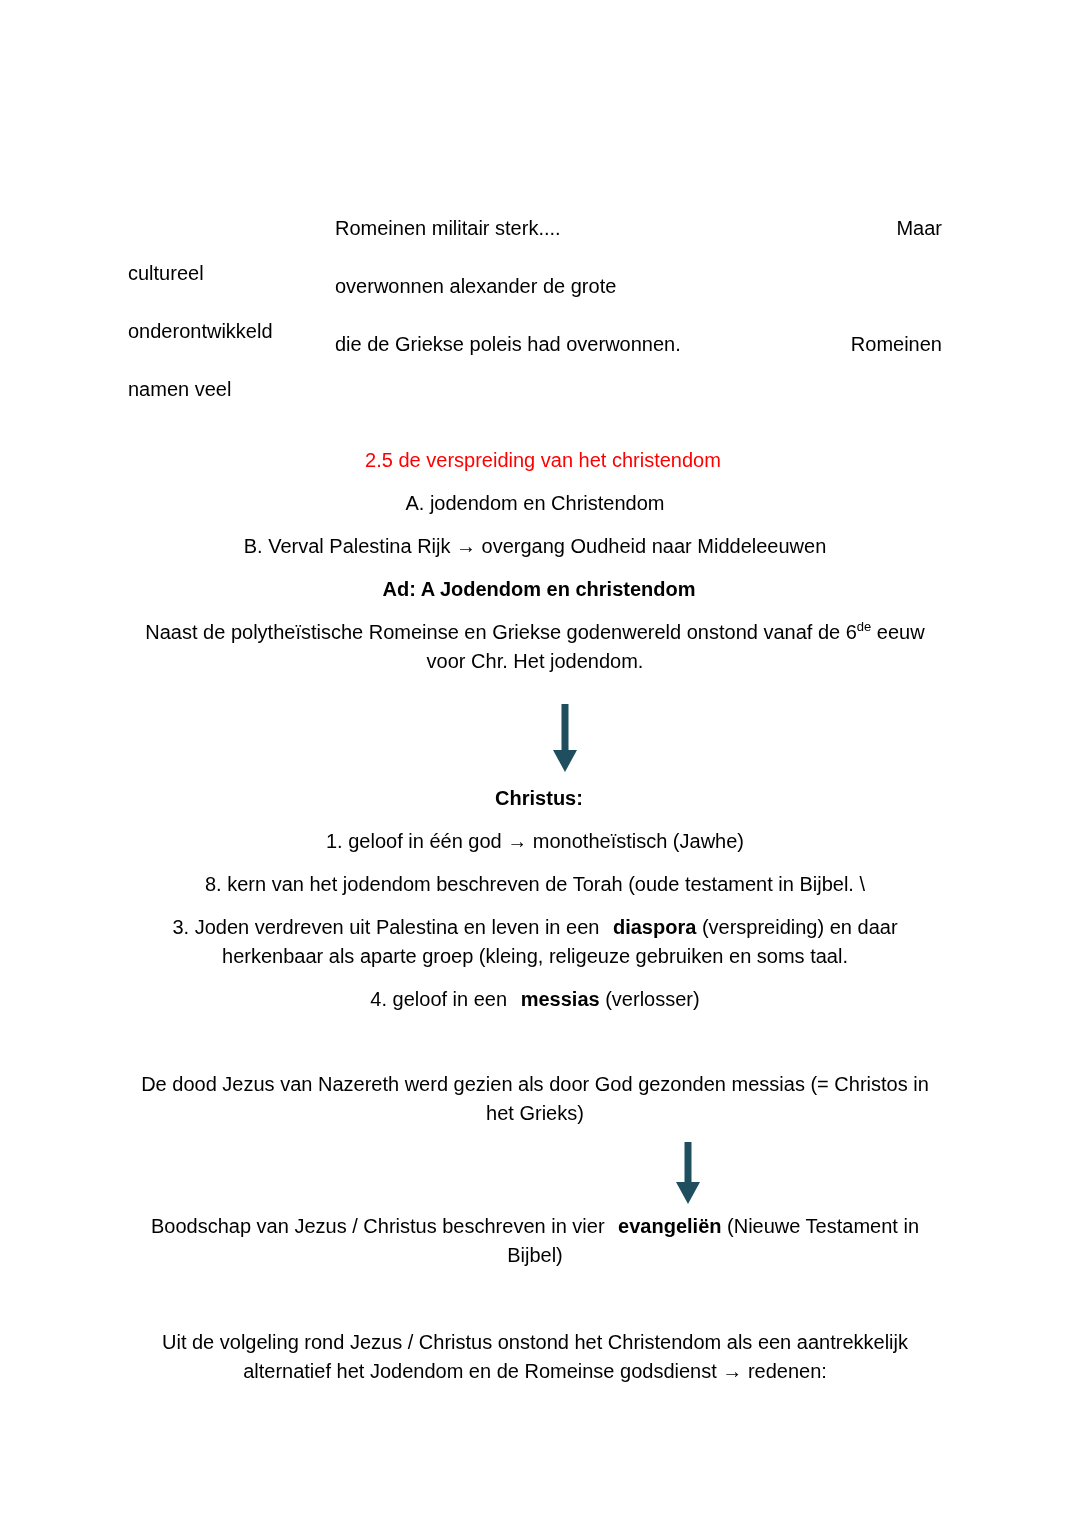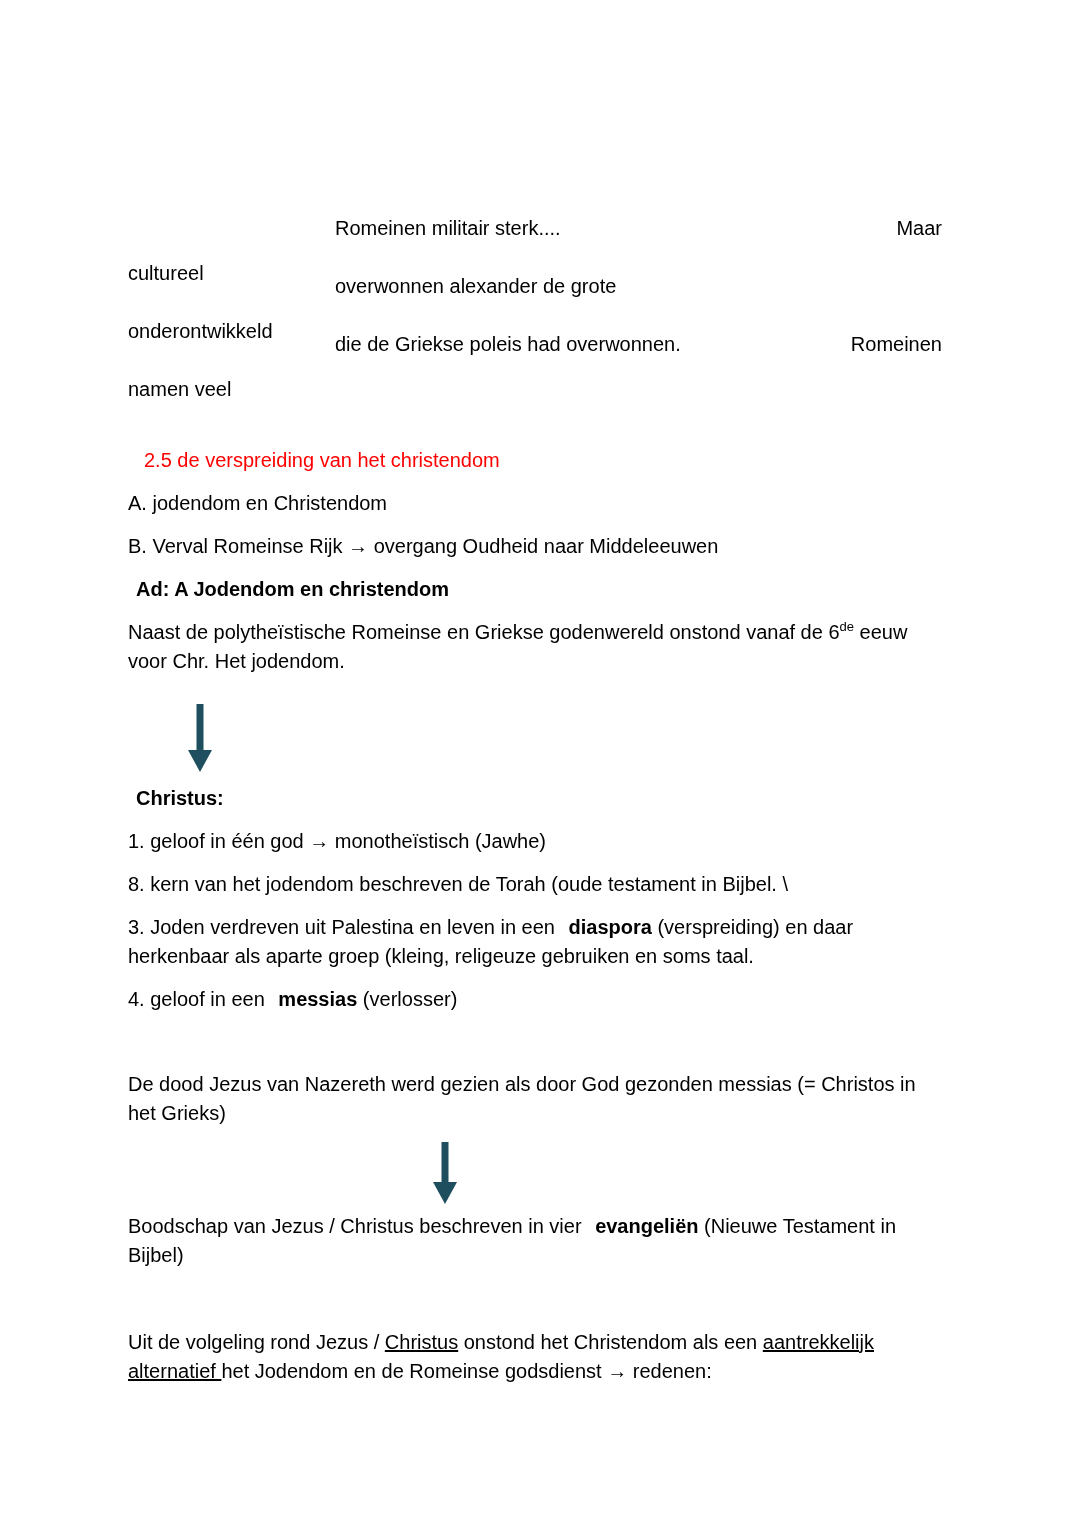--- a/index.html
+++ b/index.html
@@ -6,39 +6,39 @@
   body {
     width: 1080px;
     height: 1526px;
     background: #ffffff;
     font-family: "Liberation Sans", "DejaVu Sans", sans-serif;
     font-size: 20px;
     line-height: 29px;
     color: #000000;
     overflow: hidden;
   }
-  .page { position: relative; width: 1080px; height: 1526px; background: #ffffff; }
+  .page { position: relative; width: 1080px; height: 1526px; background: #ffffff; text-align: center; }
   .content { position: absolute; left: 128px; top: 214px; width: 814px; }
 
   
   .trow { position: relative; height: 29px; }
   .trow .left  { position: absolute; left: 0; top: 16px; white-space: nowrap; }
   .trow .mid   { position: absolute; left: 207px; top: 0; white-space: nowrap; }
   .trow .right { position: absolute; right: 0; top: 0; white-space: nowrap; }
 
   .heading {
     font-size: 20px;
     font-weight: 400;
     color: var(--heading-red, #ff0000);
     margin: 58px 0 14px 16px;
     line-height: 29px;
   }
   p { margin: 0 0 14px 0; }
   .bold { font-weight: bold; margin-left: 8px; }
-  .underline { text-decoration: underline; }
+  .underline { }
   sup { font-size: 13px; line-height: 0; vertical-align: super; }
 
   .arrow-wrap { height: 68px; }
   .arrow-wrap.first  { margin: 28px 0 12px 60px; }
   .arrow-wrap.second { margin: 0 0 8px 305px; height: 62px; }
   .arrow-svg rect, .arrow-svg polygon { fill: var(--arrow-color, #1f4e5f); }
 
   .gap-lg { margin-top: 56px; }
   .gap-md { margin-top: 58px; }
 </style>
@@ -67,21 +67,21 @@
           <span class="right">Romeinen</span>
         </div>
       <div class="trow">
           <span class="left">namen veel</span>
         </div>
     </section>
 
     <h2 class="heading">2.5 de verspreiding van het christendom</h2>
 
     <p>A. jodendom en Christendom</p>
-    <p>B. Verval Romeinse Rijk → overgang Oudheid naar Middeleeuwen</p>
+    <p>B. Verval Palestina Rijk → overgang Oudheid naar Middeleeuwen</p>
 
     <p class="bold">Ad: A Jodendom en christendom</p>
 
     <p><span>Naast de polytheïstische Romeinse en Griekse godenwereld onstond vanaf de 6</span><sup>de</sup><span> eeuw voor Chr. Het jodendom.</span></p>
 
     <div class="arrow-wrap first">
       <svg class="arrow-svg" width="24" height="68" viewBox="0 0 24 68" aria-hidden="true">
         <rect x="8.5" y="0" width="7" height="48"></rect>
         <polygon points="0,46 24,46 12,68"></polygon>
       </svg>

